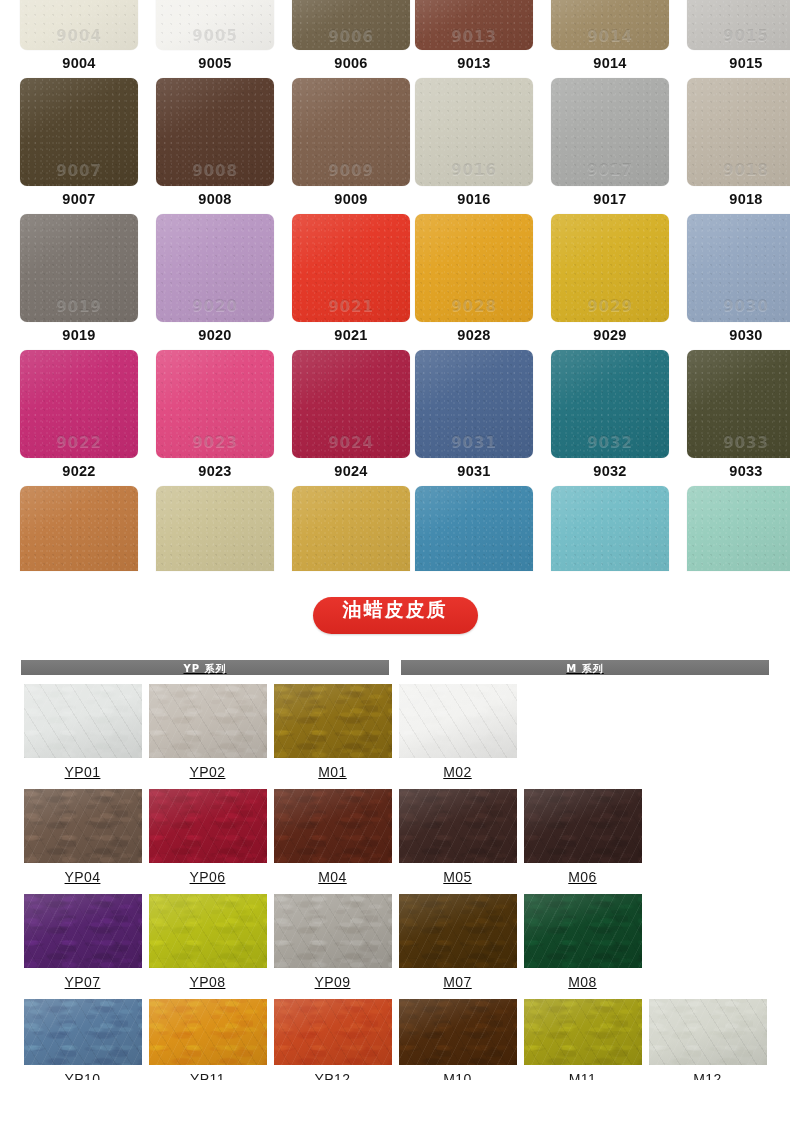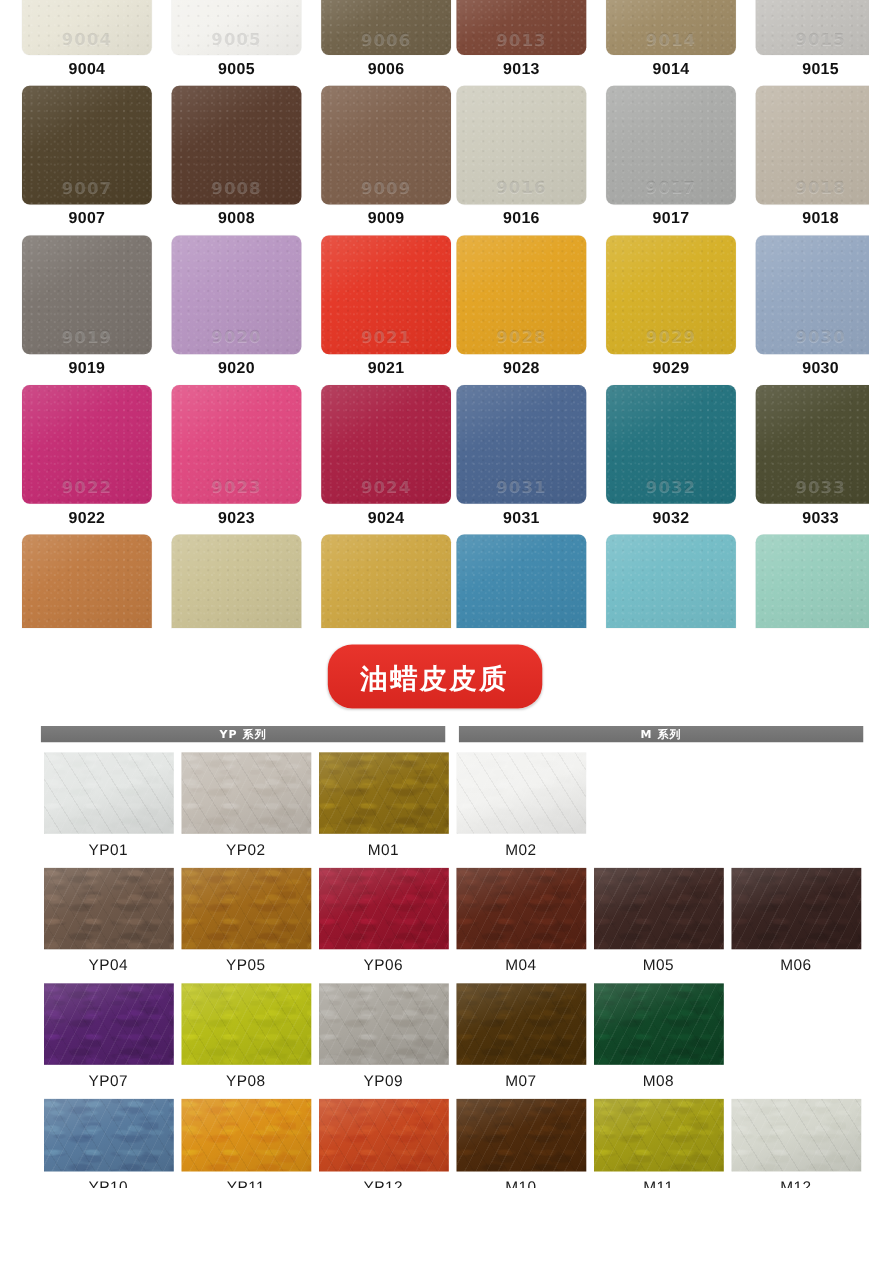--- a/index.html
+++ b/index.html
@@ -83,30 +83,30 @@
   #badge-wrap {
     display: flex;
     justify-content: center;
     align-items: center;
     height: 88px;
   }
   .badge {
     background: linear-gradient(180deg, #e8342c 0%, #d8261f 100%);
     color: #ffffff;
     border-radius: 22px;
-    padding: 14px 30px 11px 30px;
-    font-size: 25px;
+    padding: 0 30px 11px 30px;
+    font-size: 19px;
     font-weight: 700;
     letter-spacing: 2px;
     box-shadow: 0 1px 2px rgba(0,0,0,0.18);
     font-family: "DejaVu Sans", sans-serif;
   }
 
   
-  #section-series { padding: 0 36px; }
+  #section-series { padding: 0 20px; text-decoration: underline; }
   .bar-row {
     display: flex;
     width: 750px;
     margin-bottom: 8px;
   }
   .series-bar {
     background: linear-gradient(180deg, #7d7d7d 0%, #6e6e6e 100%);
     color: #ffffff;
     font-size: 10px;
     font-weight: 700;
@@ -491,28 +491,20 @@
       <div class="series-row">
         <div class="series-cell">
           <div class="series-chip" style="background: rgb(108, 86, 71);">
             <div class="tex"></div>
             <div class="tex2"></div>
             <div class="gloss"></div>
           </div>
           <div class="series-label">YP04</div>
         </div>
         <div class="series-cell">
-          <div class="series-chip" style="background: rgb(158, 102, 21);">
-            <div class="tex"></div>
-            <div class="tex2"></div>
-            <div class="gloss"></div>
-          </div>
-          <div class="series-label">YP05</div>
-        </div>
-        <div class="series-cell">
           <div class="series-chip" style="background: rgb(150, 18, 42);">
             <div class="tex"></div>
             <div class="tex2"></div>
             <div class="gloss"></div>
           </div>
           <div class="series-label">YP06</div>
         </div>
         <div class="series-cell">
           <div class="series-chip" style="background: rgb(90, 35, 20);">
             <div class="tex"></div>

